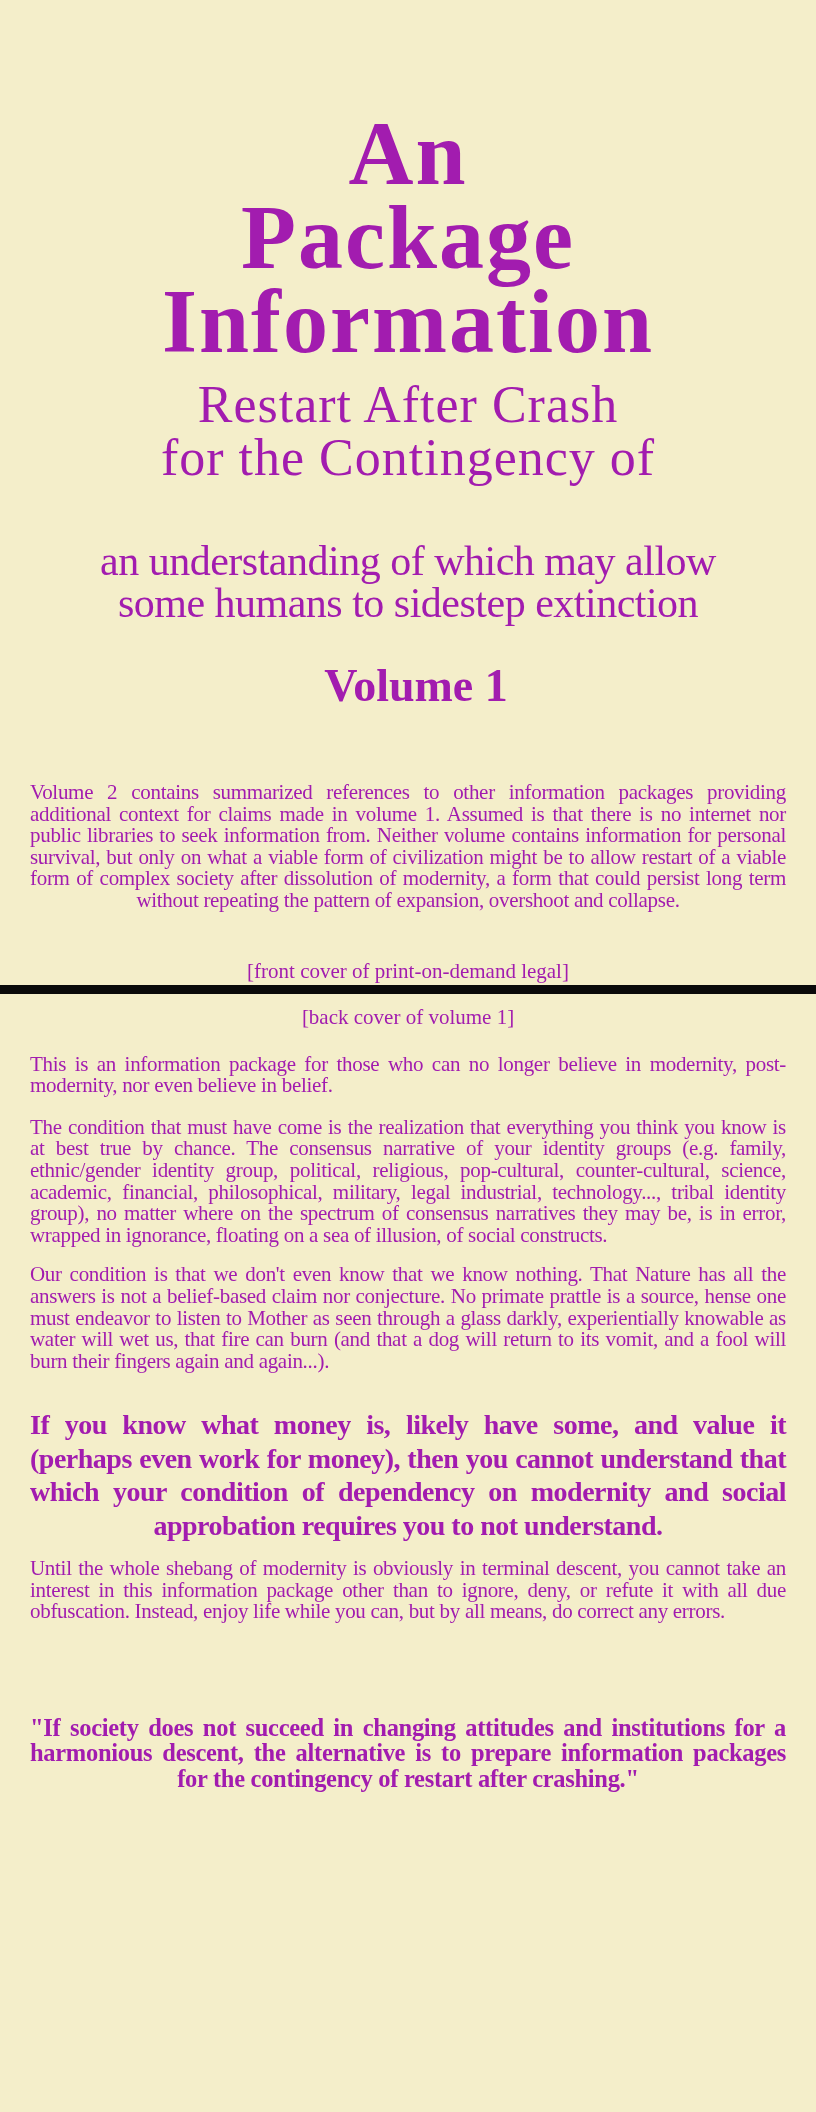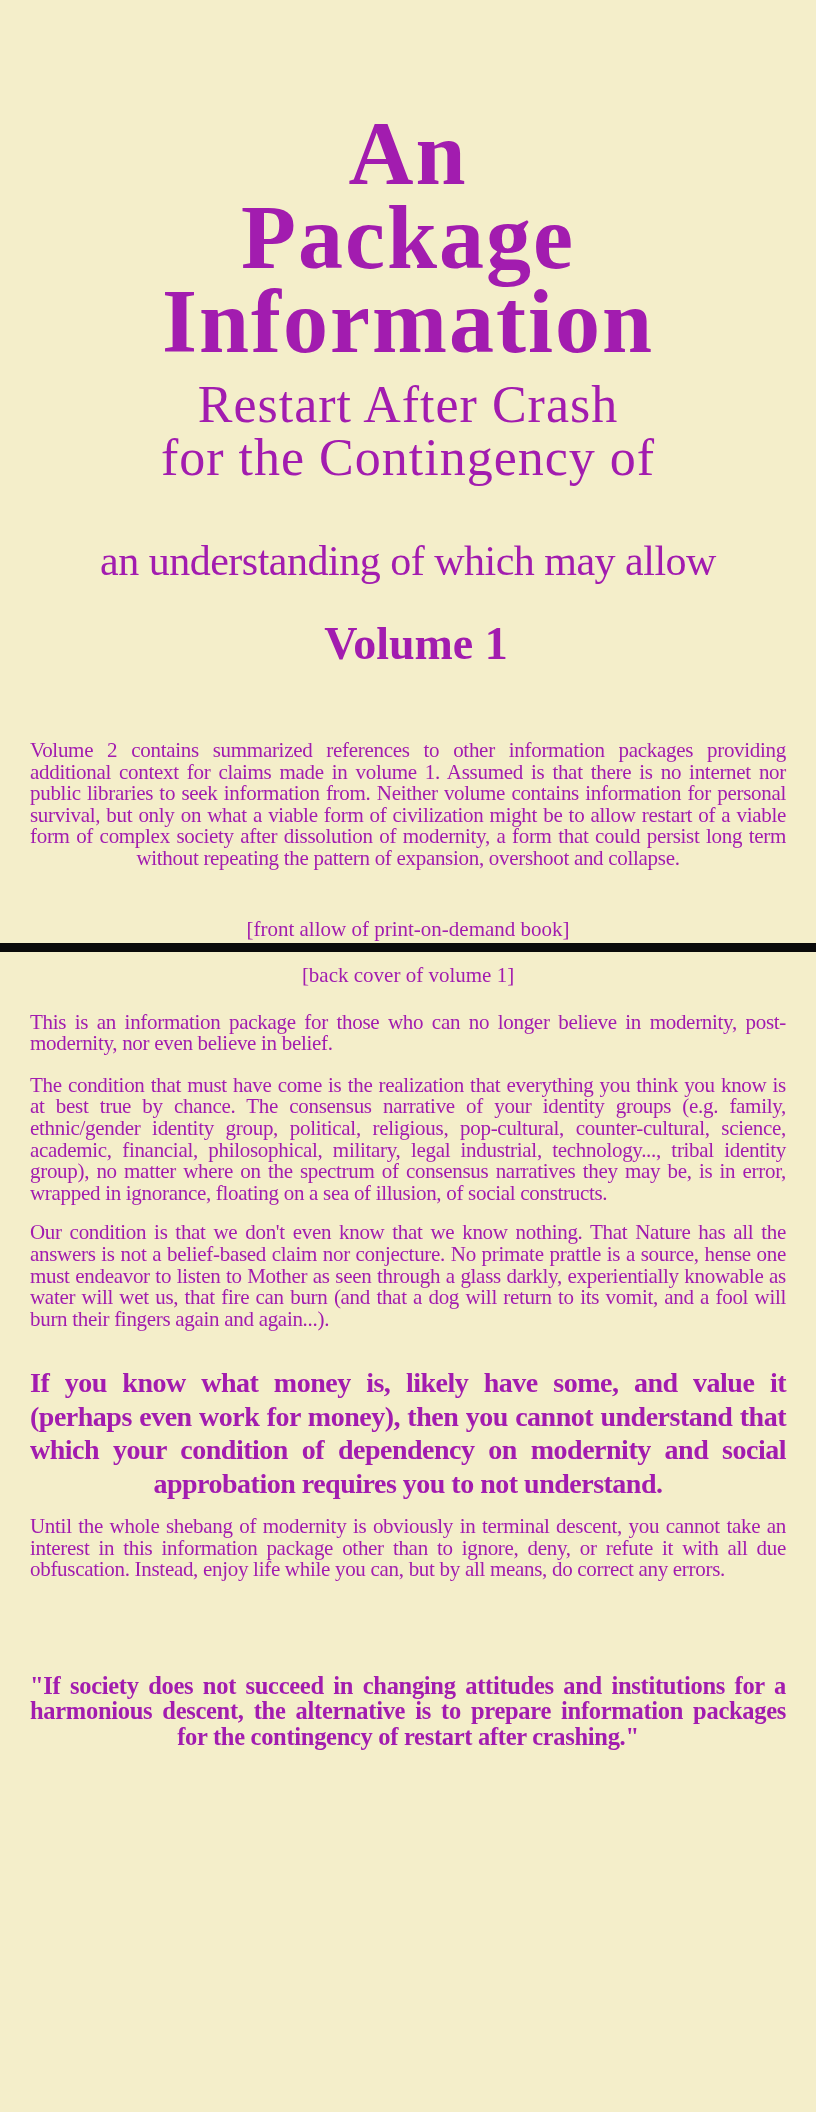--- a/index.html
+++ b/index.html
@@ -112,27 +112,28 @@
       <span class="line">Information</span>
     </h1>
 
     <div class="subtitle">
       <span class="line">Restart After Crash</span>
       <span class="line">for the Contingency of</span>
     </div>
 
     <div class="context">
       <span class="line">an understanding of which may allow</span>
+      <span class="line">some humans to sidestep extinction</span>
     </div>
 
     <div class="volume">Volume 1</div>
 
     <p class="body-text center-last front-desc">Volume 2 contains summarized references to other information packages providing additional context for claims made in volume 1. Assumed is that there is no internet nor public libraries to seek information from. Neither volume contains information for personal survival, but only on what a viable form of civilization might be to allow restart of a viable form of complex society after dissolution of modernity, a form that could persist long term without repeating the pattern of expansion, overshoot and collapse.</p>
 
-    <div class="caption front-caption">[front allow of print-on-demand book]</div>
+    <div class="caption front-caption">[front cover of print-on-demand legal]</div>
   </section>
 
   <div class="divider"></div>
 
   <section>
     <div class="caption back-caption">[back cover of volume 1]</div>
 
 
     <p class="body-text p-believe">This is an information package for those who can no longer believe in modernity, post-modernity, nor even believe in belief.</p>
 

